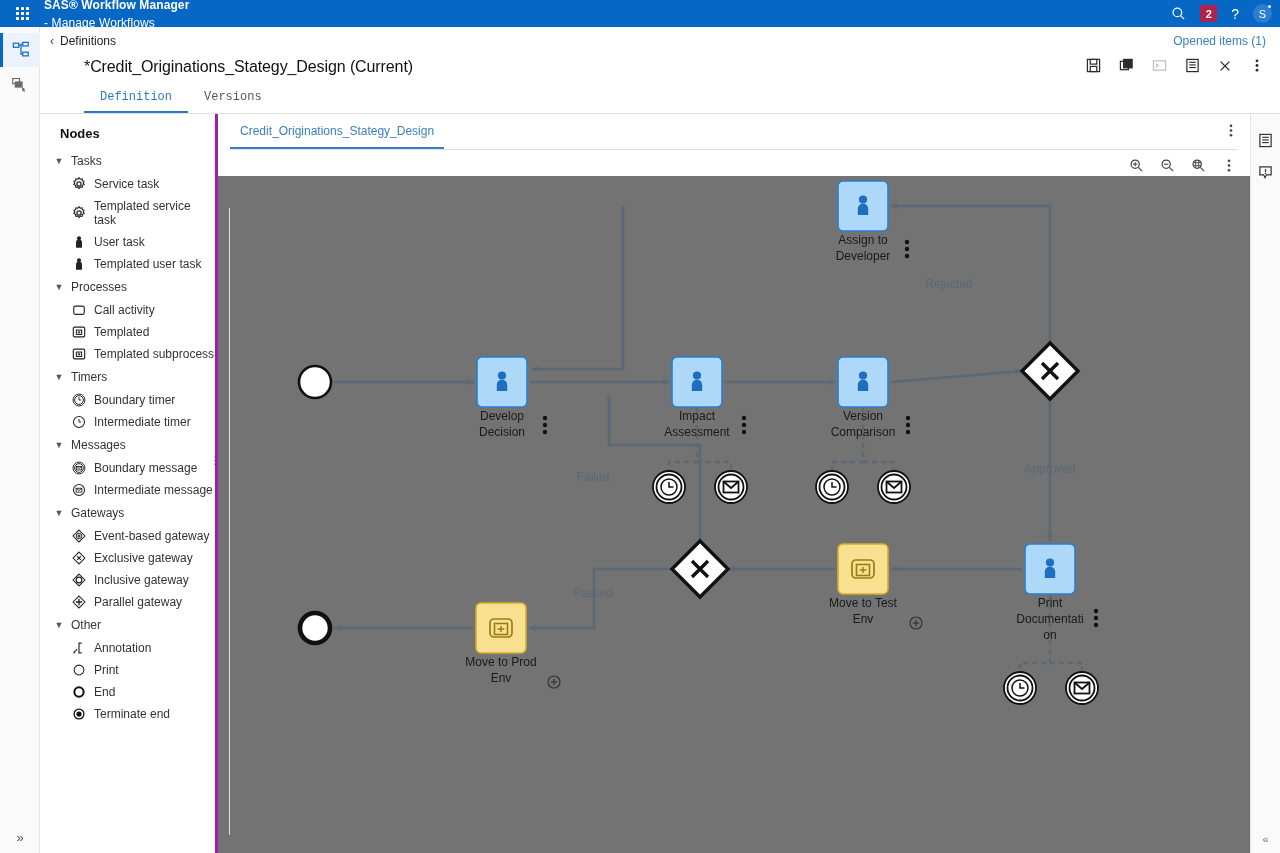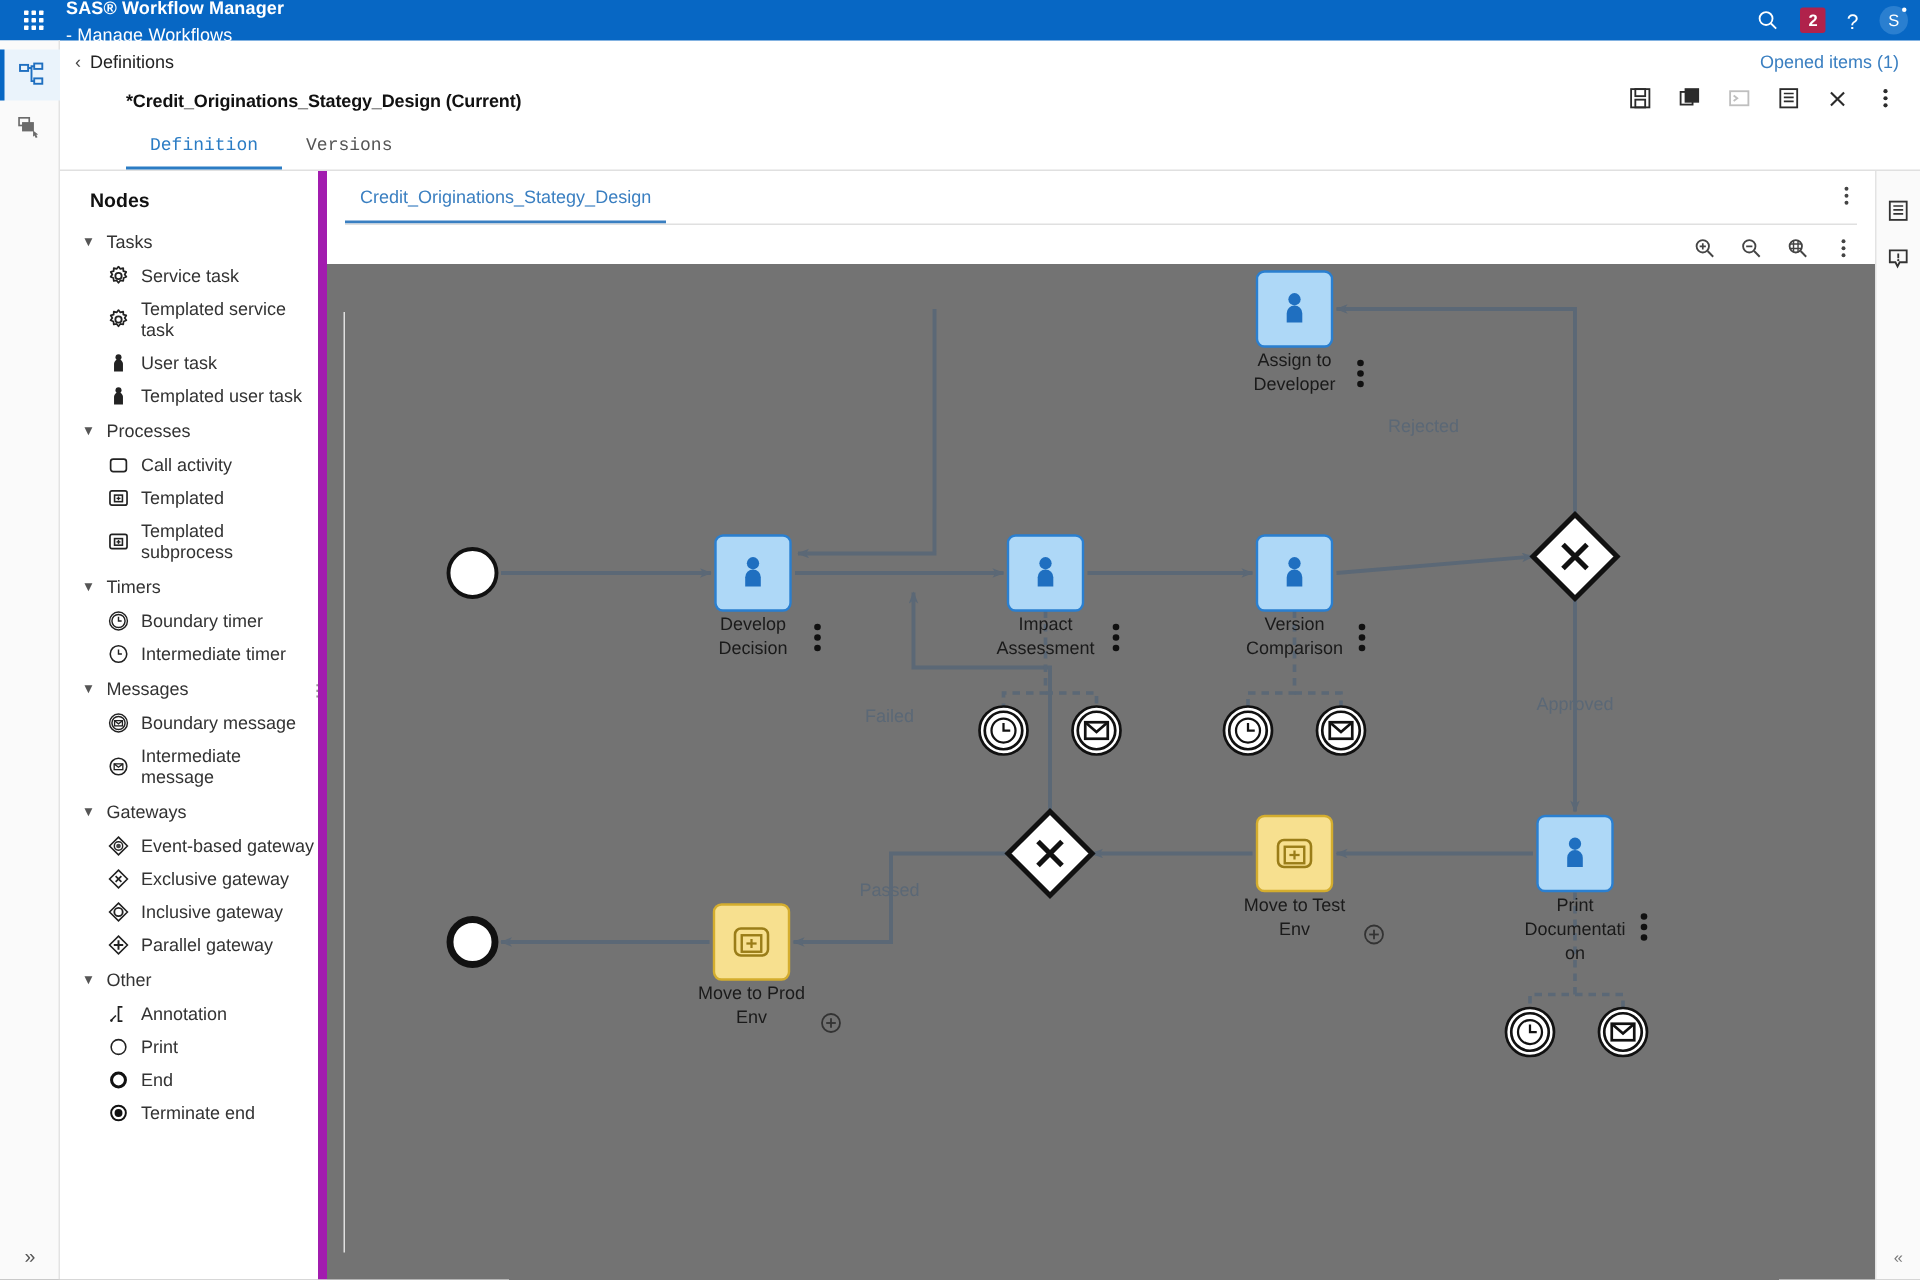--- a/index.html
+++ b/index.html
@@ -56,37 +56,37 @@
   #crumbrow {
     height:27px; display:flex; align-items:center; justify-content:space-between;
     padding:0 14px 0 10px; background:#fff; font-size:12px;
   }
   #crumbrow .back { color:#222; cursor:pointer; display:flex; align-items:center; gap:6px; }
   #crumbrow .back .chev { color:#444; font-size:12px; }
   #crumbrow .opened { color:#3a7fc1; cursor:pointer; font-size:12px; }
 
   
   #titlerow { display:flex; align-items:center; padding:4px 10px 2px 44px; justify-content:space-between; }
-  #titlerow h1 { font-size:12px; font-weight:bold; margin:0; color:#111; letter-spacing:-.1px;}
+  #titlerow h1 { font-size:16px; font-weight:normal; margin:0; color:#111; letter-spacing:-.1px;}
   #titlerow .tools { display:flex; align-items:center; gap:18px; padding-right:6px; }
   #titlerow .tools .t { cursor:pointer; color:#2b2b2b; }
   #titlerow .tools .t.disabled { color:#bfbfbf; cursor:default; }
 
   
   #tabs { display:flex; gap:0; padding-left:44px; border-bottom:1px solid #e0e0e0; margin-top:6px;font-family:Liberation Mono, monospace;}
   .tab { padding:6px 16px 7px; font-size:12px; color:#555; cursor:pointer; border-bottom:2px solid transparent;}
   .tab.active { color:#2b7cc4; border-bottom-color:#2b7cc4; }
 
   
   #body { flex:1; display:flex; min-height:0; background:#fff; }
 
   
   #palette {
     width:178px; padding:12px 0 16px 10px; overflow:hidden;
-    border-right:6px solid #a21caf; position:relative; background:#fff;
+    border-right:3px solid #a21caf; position:relative; background:#fff;
   }
   #palette h2 { font-size:13px; margin:0 0 8px 10px; font-weight:bold; color:#111;}
   .grp-head {
     display:flex; align-items:center; gap:7px; padding:5px 0 5px 4px; cursor:pointer;
     font-size:12px; color:#333;
   }
   .grp-head .chev { font-size:9px; color:#555; width:10px; text-align:center; }
   .pal-item {
     display:flex; align-items:center; gap:8px; padding:4px 0 4px 22px; cursor:pointer; font-size:12px; color:#333;
   }

